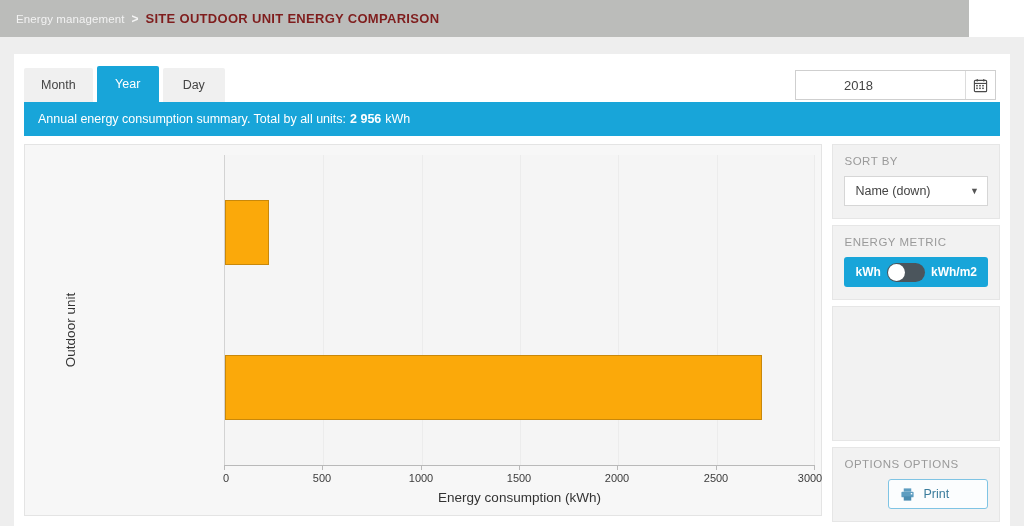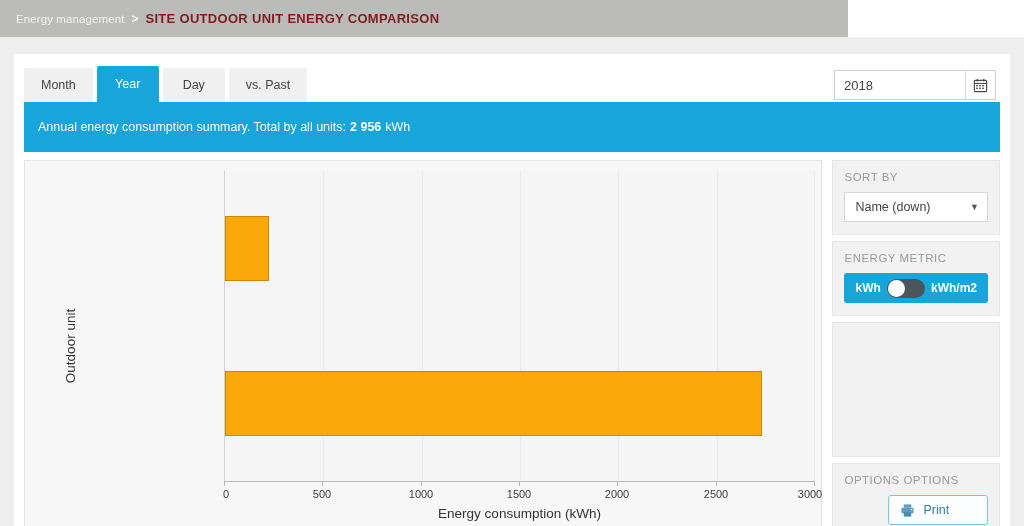--- a/index.html
+++ b/index.html
@@ -5,21 +5,21 @@
   * { box-sizing: border-box; margin: 0; padding: 0; }
   html, body {
     width: 1024px; height: 526px;
     font-family: "Liberation Sans", sans-serif;
     background: #ffffff;
     overflow: hidden;
   }
 
   
   .topbar {
-    height: 37px; width: 848px;
+    height: 37px; width: 969px;
     background: #bbbcba;
     display: flex; align-items: center;
     padding-left: 16px;
   }
   .crumb-root {
     font-size: 11.5px; color: #f2f2f2; letter-spacing: .1px;
   }
   .crumb-sep {
     font-size: 12px; color: #f5f5f5; margin: 0 7px; font-weight: bold;
   }
@@ -55,37 +55,37 @@
   }
   .tab.active {
     background: #18a5d9; color: #ffffff;
     height: 36px;
   }
 
   
   .datewrap {
     position: absolute; right: 14px; top: 16px;
     display: flex; height: 30px;
-    border: 1px solid #cfcfcf; background: #ffffff;
+    border: 1px solid #cfcfcf; background: #ffffff; padding-left: 39px;
   }
   .dateinput {
     width: 130px; border: none; outline: none;
     font-size: 13px; color: #444444;
     font-family: "Liberation Sans", sans-serif;
     padding-left: 9px; background: transparent;
   }
   .datebtn {
     width: 30px; border-left: 1px solid #dcdcdc;
     display: flex; align-items: center; justify-content: center;
     background: #ffffff; cursor: pointer;
   }
 
   
   .banner {
-    height: 50px; margin: 0 10px;
+    height: 34px; margin: 0 10px;
     background: #18a5d9; color: #ffffff;
     display: flex; align-items: center;
     padding-left: 14px; font-size: 12.5px;
   }
   .banner b { font-weight: bold; }
 
   
   .content {
     display: flex; margin: 8px 10px 0 10px; height: 372px;
   }
@@ -196,23 +196,20 @@
 
     <div class="tabrow">
       <div class="tab">
         <span>Month</span>
       </div>
       <div class="tab active">
         <span>Year</span>
       </div>
       <div class="tab">
         <span>Day</span>
-      </div>
-      <div class="tab">
-        <span>vs. Past</span>
       </div>
 
       <div class="datewrap">
         <input class="dateinput" type="text" value="2018" style="">
         <div class="datebtn">
           <svg width="15" height="15" viewBox="0 0 16 16">
             <rect x="1.5" y="2.5" width="13" height="12" rx="1" fill="none" stroke="#4a4a4a" stroke-width="1.2"></rect>
             <line x1="1.5" y1="5.8" x2="14.5" y2="5.8" stroke="#4a4a4a" stroke-width="1.2"></line>
             <line x1="4.5" y1="1" x2="4.5" y2="3.6" stroke="#4a4a4a" stroke-width="1.2"></line>
             <line x1="11.5" y1="1" x2="11.5" y2="3.6" stroke="#4a4a4a" stroke-width="1.2"></line>

